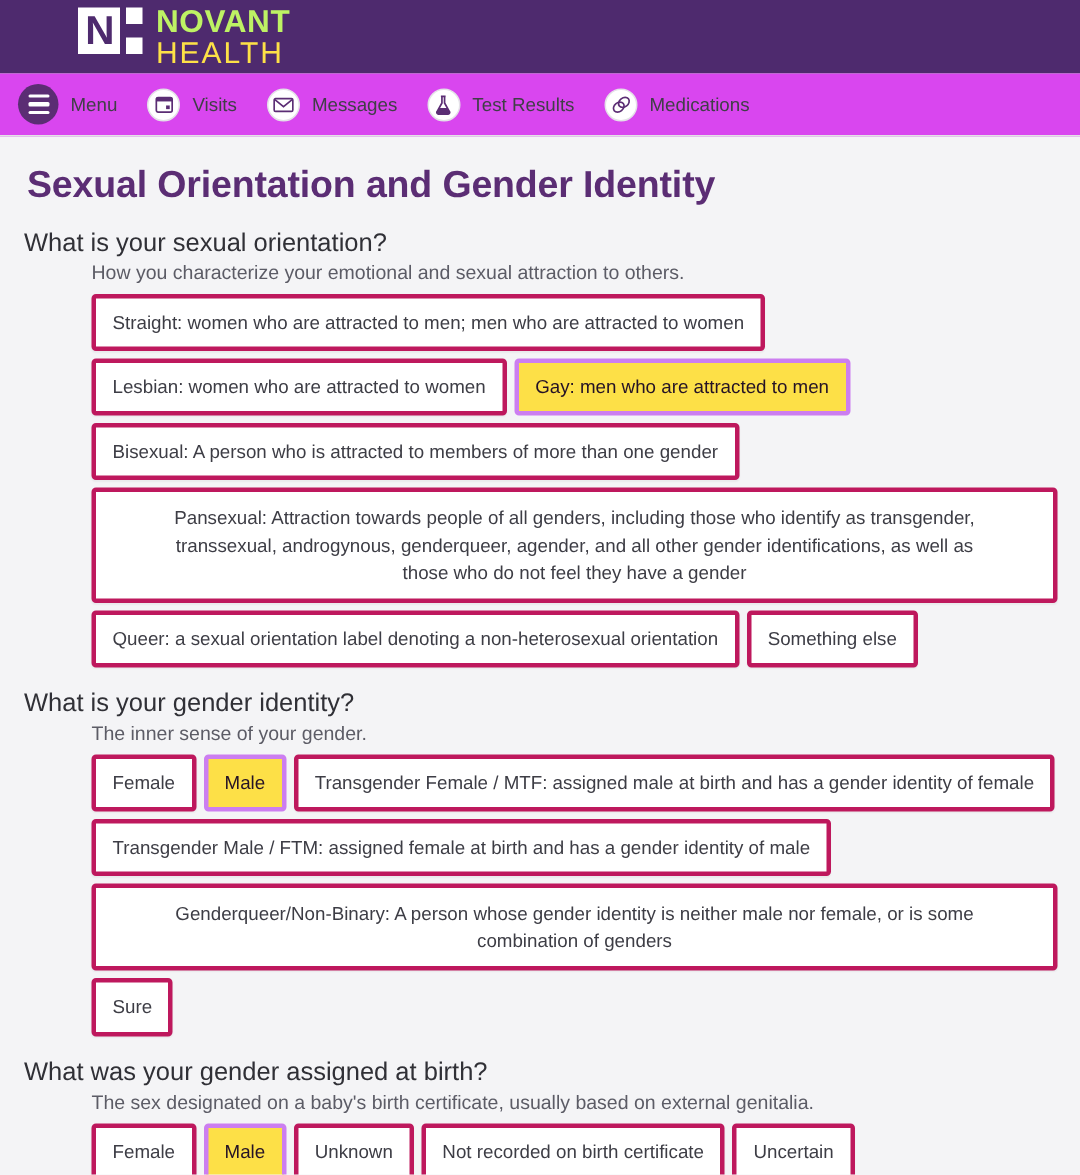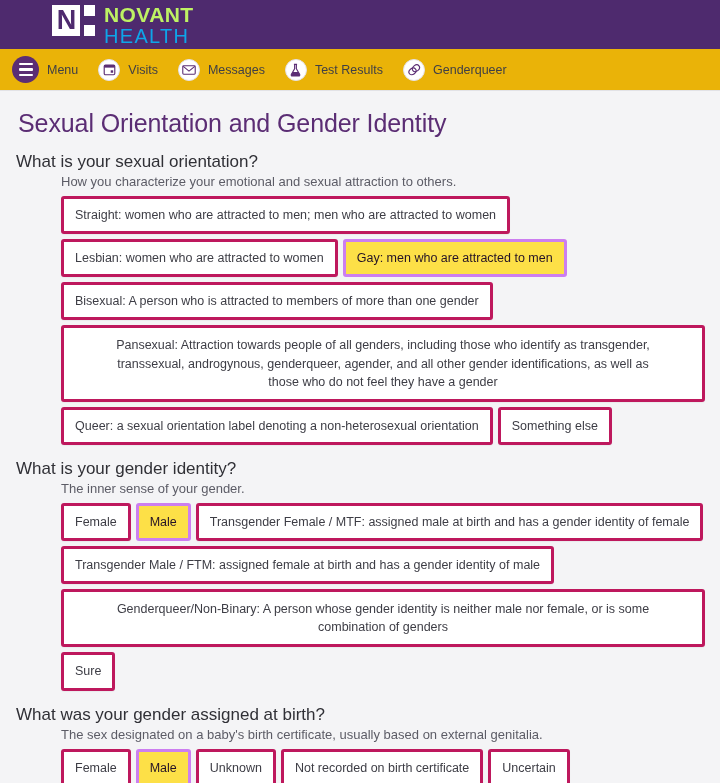--- a/index.html
+++ b/index.html
@@ -48,28 +48,28 @@
   }
   .logo-squares span {
     display: block; width: 11px; height: 11px; background: #fff;
   }
   .logo-type { line-height: 1; padding-top: 1px; position: relative; }
   .logo-type .novant {
     color: #bef264; font-size: 21px; font-weight: bold;
     letter-spacing: 0.4px; display: block;
   }
   .logo-type .health {
-    color: #0ea5e9; font-size: 20px; font-weight: 300;
+    color: #fde047; font-size: 20px; font-weight: 300;
     letter-spacing: 1.3px; display: block; margin-top: 1px;
   }
 
   
   .nav-bar {
     height: 42px;
-    background: #eab308;
+    background: #d946ef;
     border-bottom: 1px solid #e2e2e6;
     display: flex;
     align-items: center;
     padding-left: 8px;
     gap: 0px;
   }
   .nav-item {
     display: flex; align-items: center;
     padding: 0 11px 0 0;
     margin-right: 9px;
@@ -103,21 +103,21 @@
     display: block; width: 14px; height: 2.5px; background: #fff; border-radius: 1px;
   }
 
   
   .page {
     padding: 12px 15px 0 15px;
   }
   .page-title {
     color: #5b2d74;
     font-size: 25px;
-    font-weight: normal;
+    font-weight: bold;
     margin: 6px 0 14px 3px;
     letter-spacing: -0.1px;
   }
   .question-title {
     font-size: 17px;
     color: #303036;
     margin: 0 0 2px 1px;
   }
   .question-help {
     font-size: 13px;
@@ -213,21 +213,21 @@
     <span class="label">Test Results</span>
   </div>
 
   <div class="nav-item">
     <div class="icon-circle">
       <svg width="14" height="14" viewBox="0 0 16 16">
         <ellipse cx="6.3" cy="9.6" rx="4.4" ry="3.4" transform="rotate(-38 6.3 9.6)" fill="none" stroke="#5b2d74" stroke-width="1.3"></ellipse>
         <ellipse cx="10.2" cy="6.0" rx="4.4" ry="3.4" transform="rotate(-38 10.2 6.0)" fill="none" stroke="#5b2d74" stroke-width="1.3"></ellipse>
       </svg>
     </div>
-    <span class="label">Genderqueer</span>
+    <span class="label">Medications</span>
   </div>
 </div>
 
 <div class="page">
   <h1 class="page-title">Sexual Orientation and Gender Identity</h1>
   <div id="questions-root">
       <div>
         <div class="question-title">What is your sexual orientation?</div>
         <div class="question-help">How you characterize your emotional and sexual attraction to others.</div>
         <div class="options">

